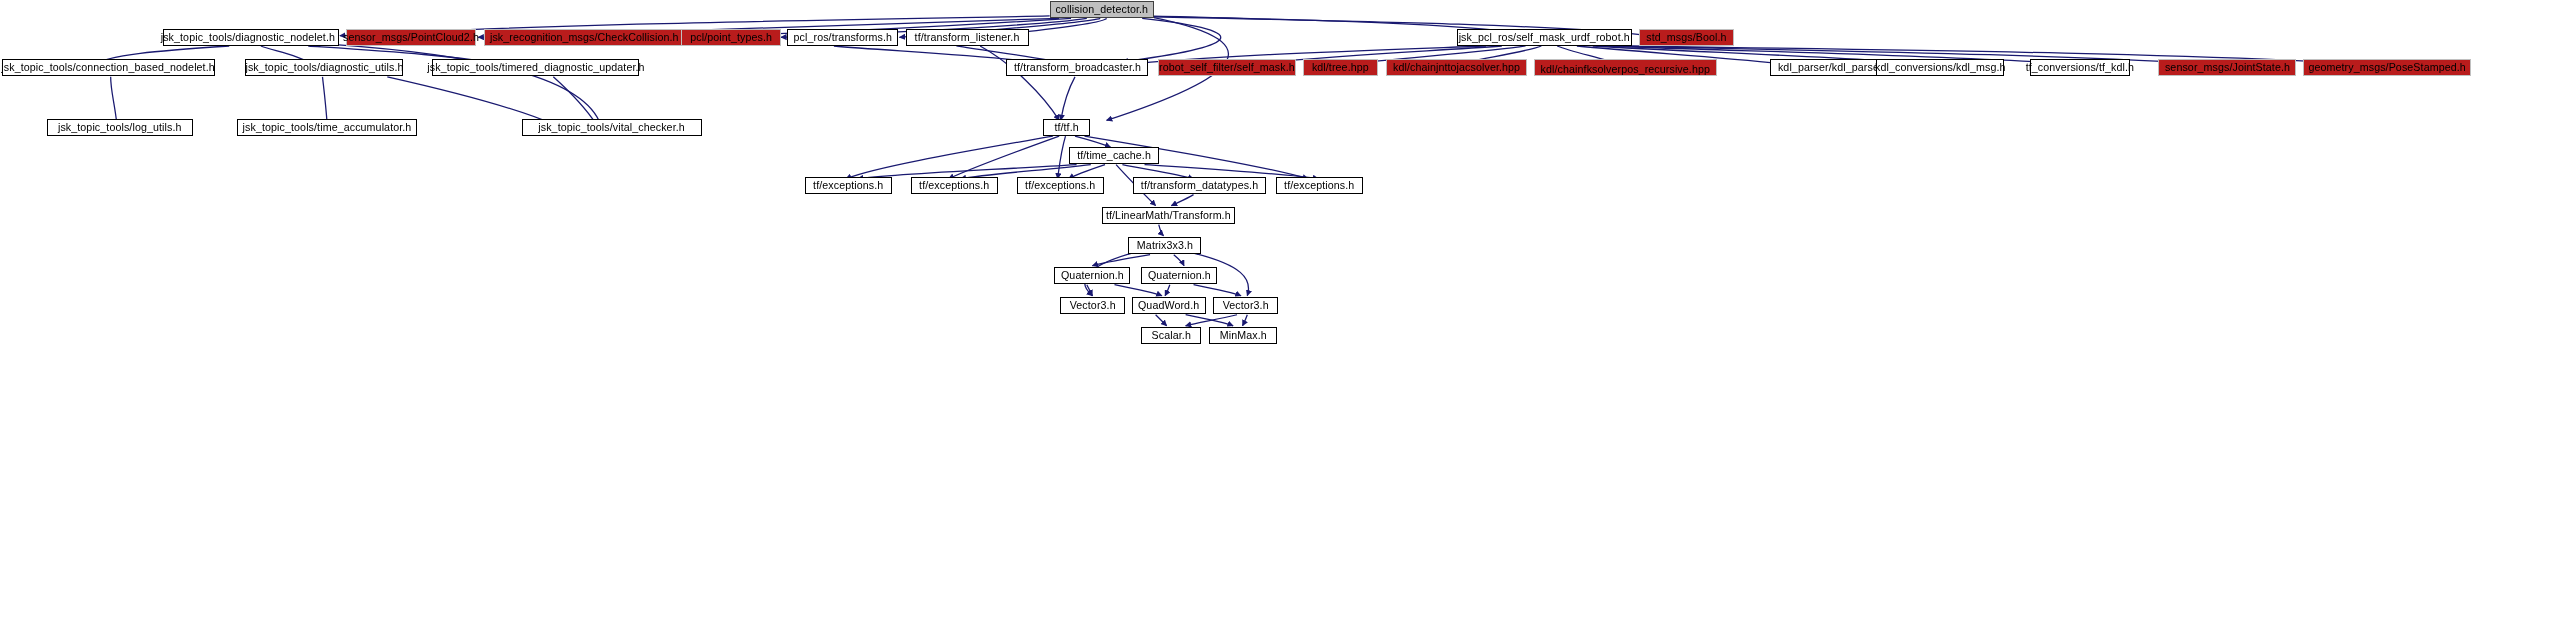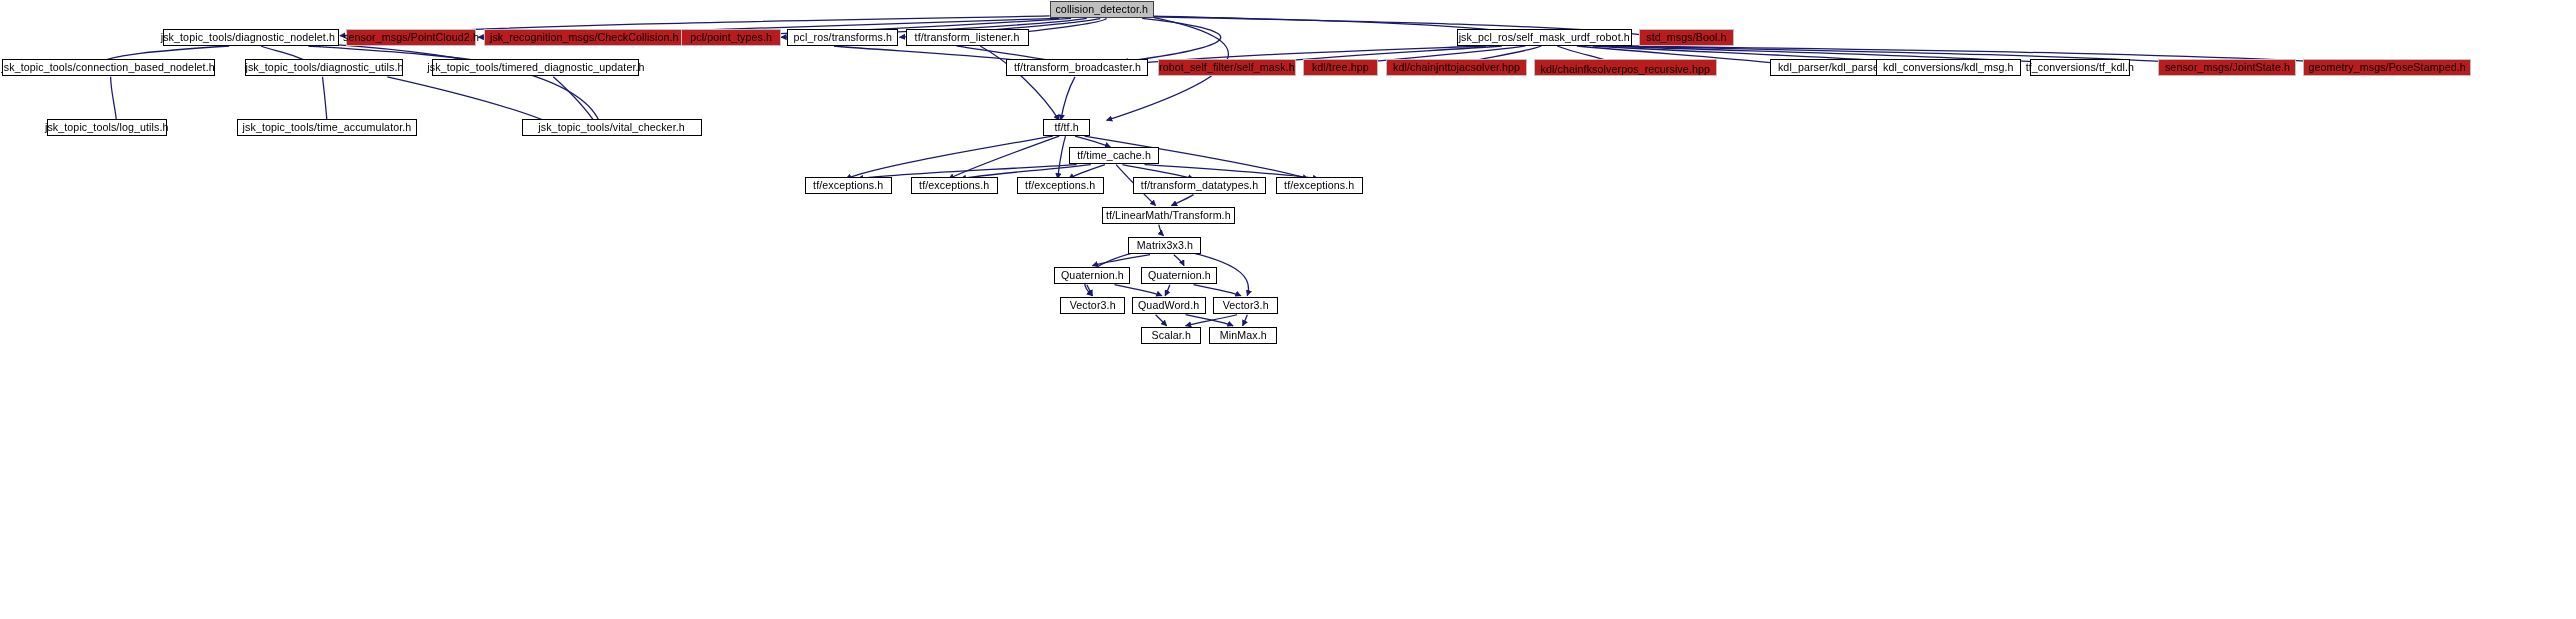--- a/index.html
+++ b/index.html
@@ -202,34 +202,34 @@
   </div>
   <div class="node ext" style="left:1386px; top:59px; width:141px;">
     <span>kdl/chainjnttojacsolver.hpp</span>
   </div>
   <div class="node ext" style="left:1534px; top:59px; width:183px;align-items:flex-end;">
     <span>kdl/chainfksolverpos_recursive.hpp</span>
   </div>
   <div class="node" style="left:1726px; top:59px; width:142px;margin-left:44px;">
     <span>kdl_parser/kdl_parser.hpp</span>
   </div>
-  <div class="node" style="left:1876px; top:59px; width:145px;">
+  <div class="node" style="left:1876px; top:59px; width:128px;">
     <span>kdl_conversions/kdl_msg.h</span>
   </div>
   <div class="node" style="left:2030px; top:59px; width:100px;">
     <span>tf_conversions/tf_kdl.h</span>
   </div>
   <div class="node ext" style="left:2158px; top:59px; width:138px;">
     <span>sensor_msgs/JointState.h</span>
   </div>
   <div class="node ext" style="left:2303px; top:59px; width:168px;">
     <span>geometry_msgs/PoseStamped.h</span>
   </div>
 
-  <div class="node" style="left:47px; top:119px; width:120px;">
+  <div class="node" style="left:47px; top:119px; width:146px;">
     <span>jsk_topic_tools/log_utils.h</span>
   </div>
   <div class="node" style="left:237px; top:119px; width:180px;">
     <span>jsk_topic_tools/time_accumulator.h</span>
   </div>
   <div class="node" style="left:522px; top:119px; width:180px;">
     <span>jsk_topic_tools/vital_checker.h</span>
   </div>
   <div class="node" style="left:1043px; top:119px; width:47px;">
     <span>tf/tf.h</span>

